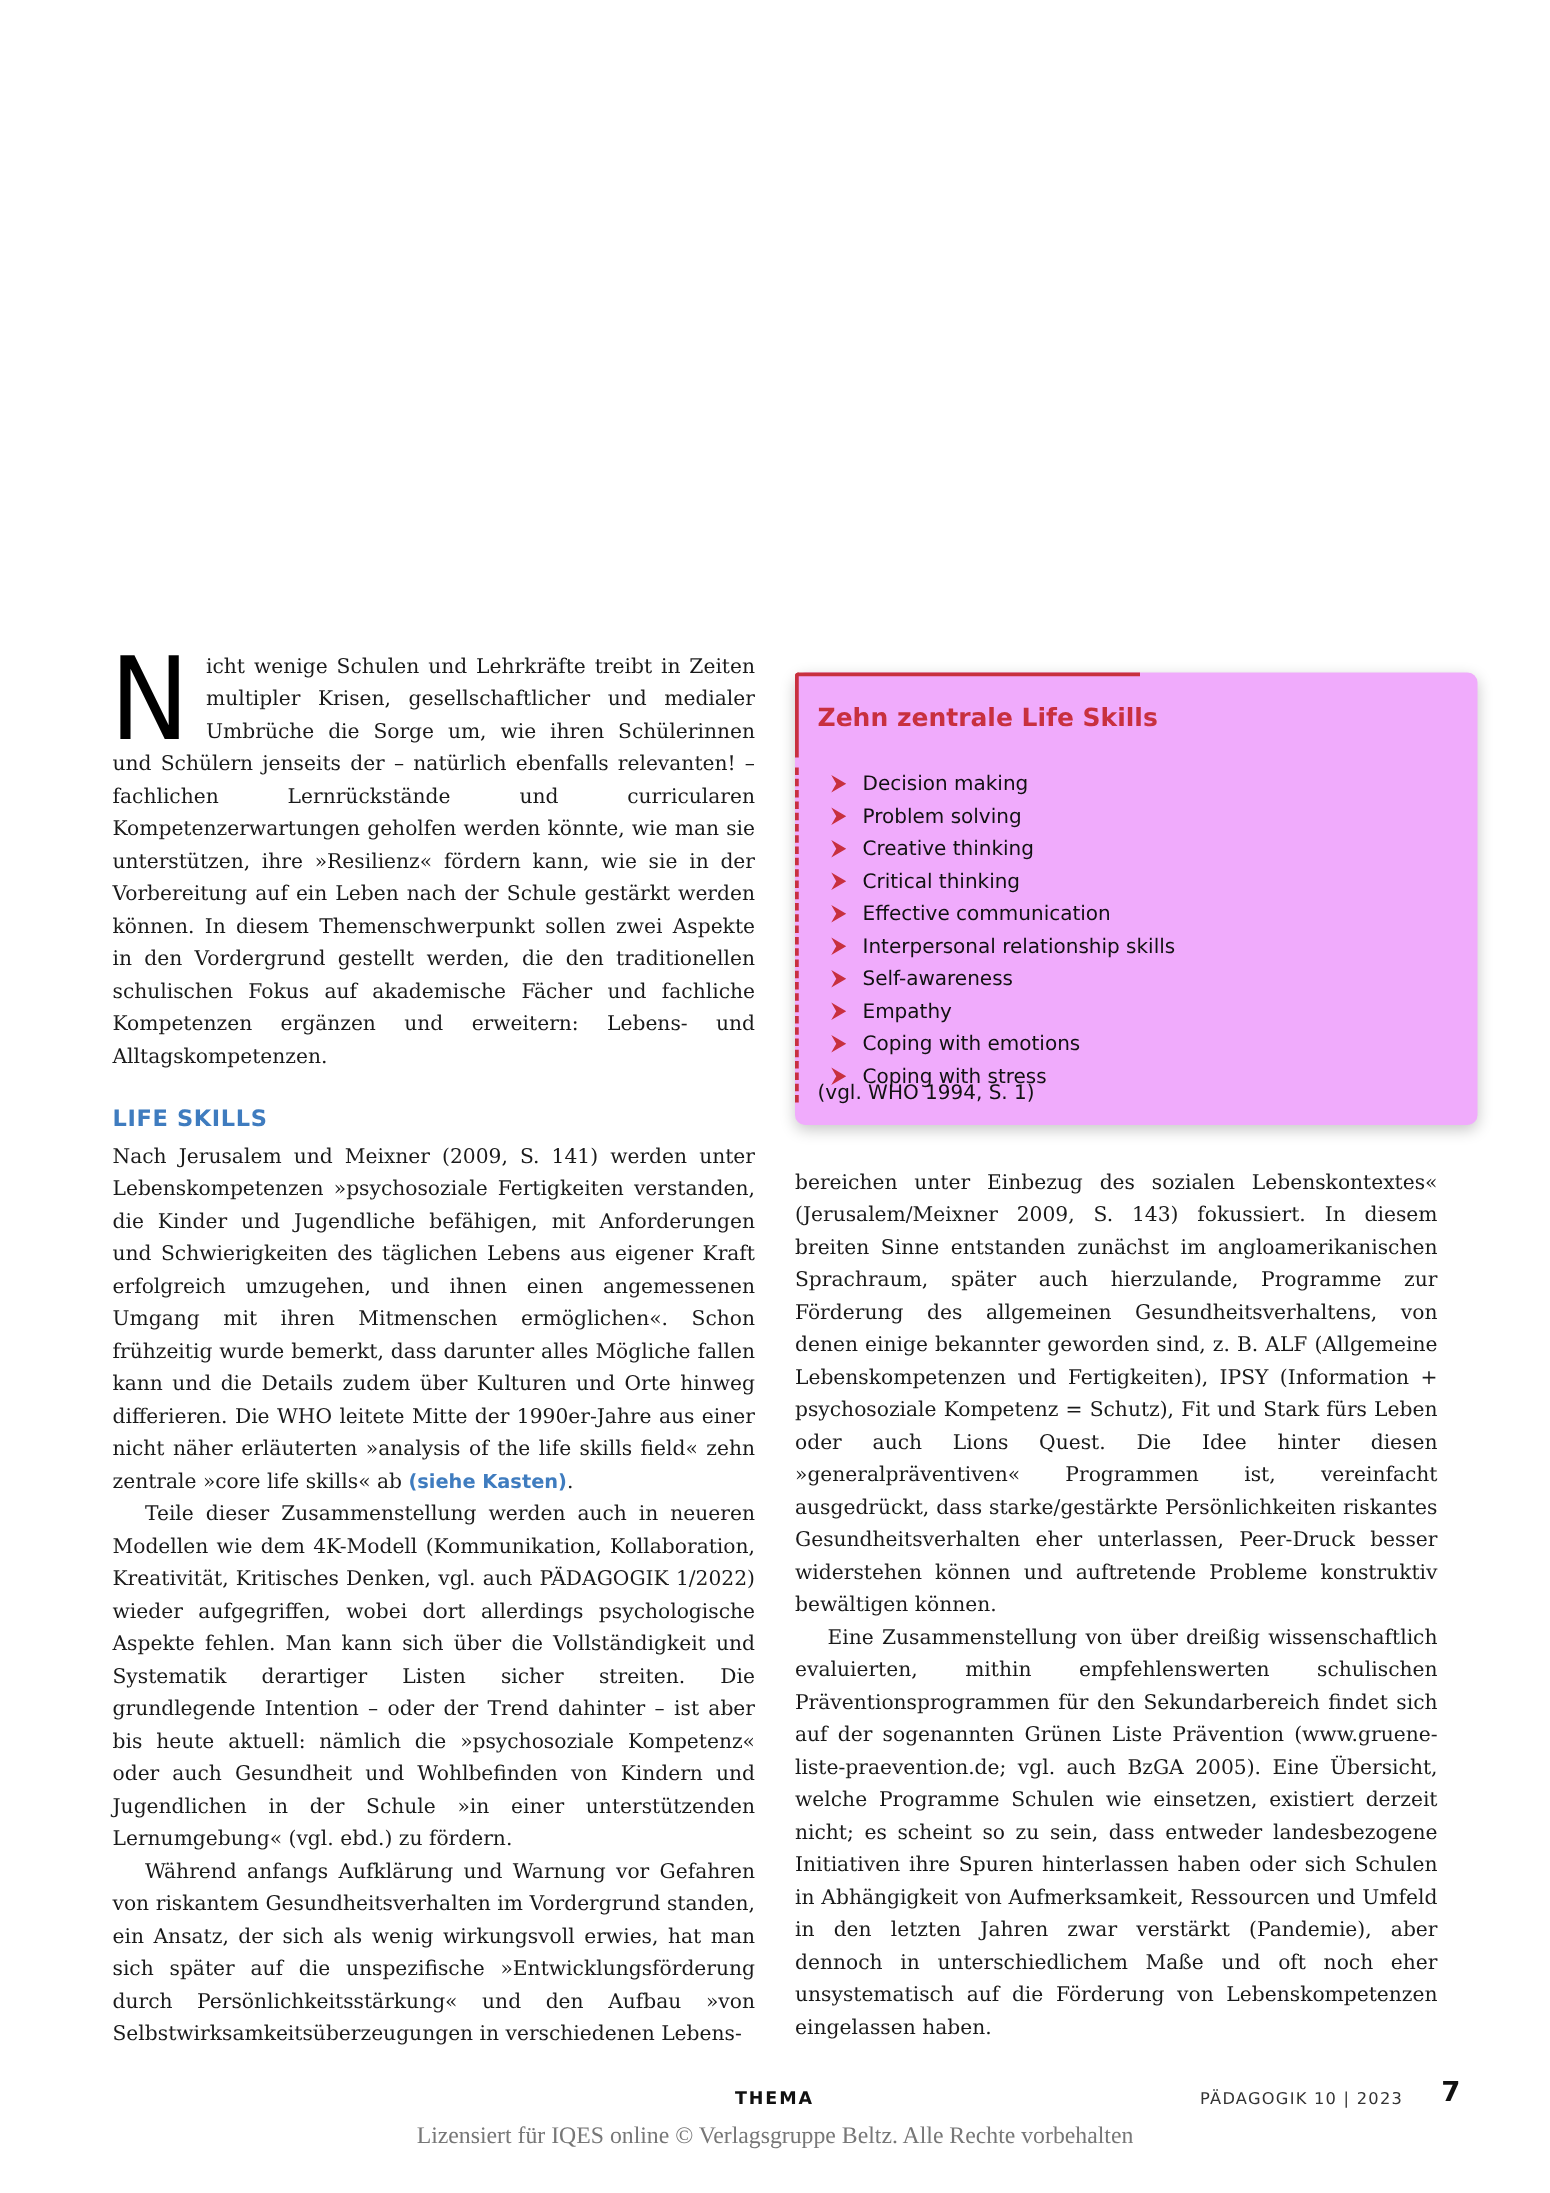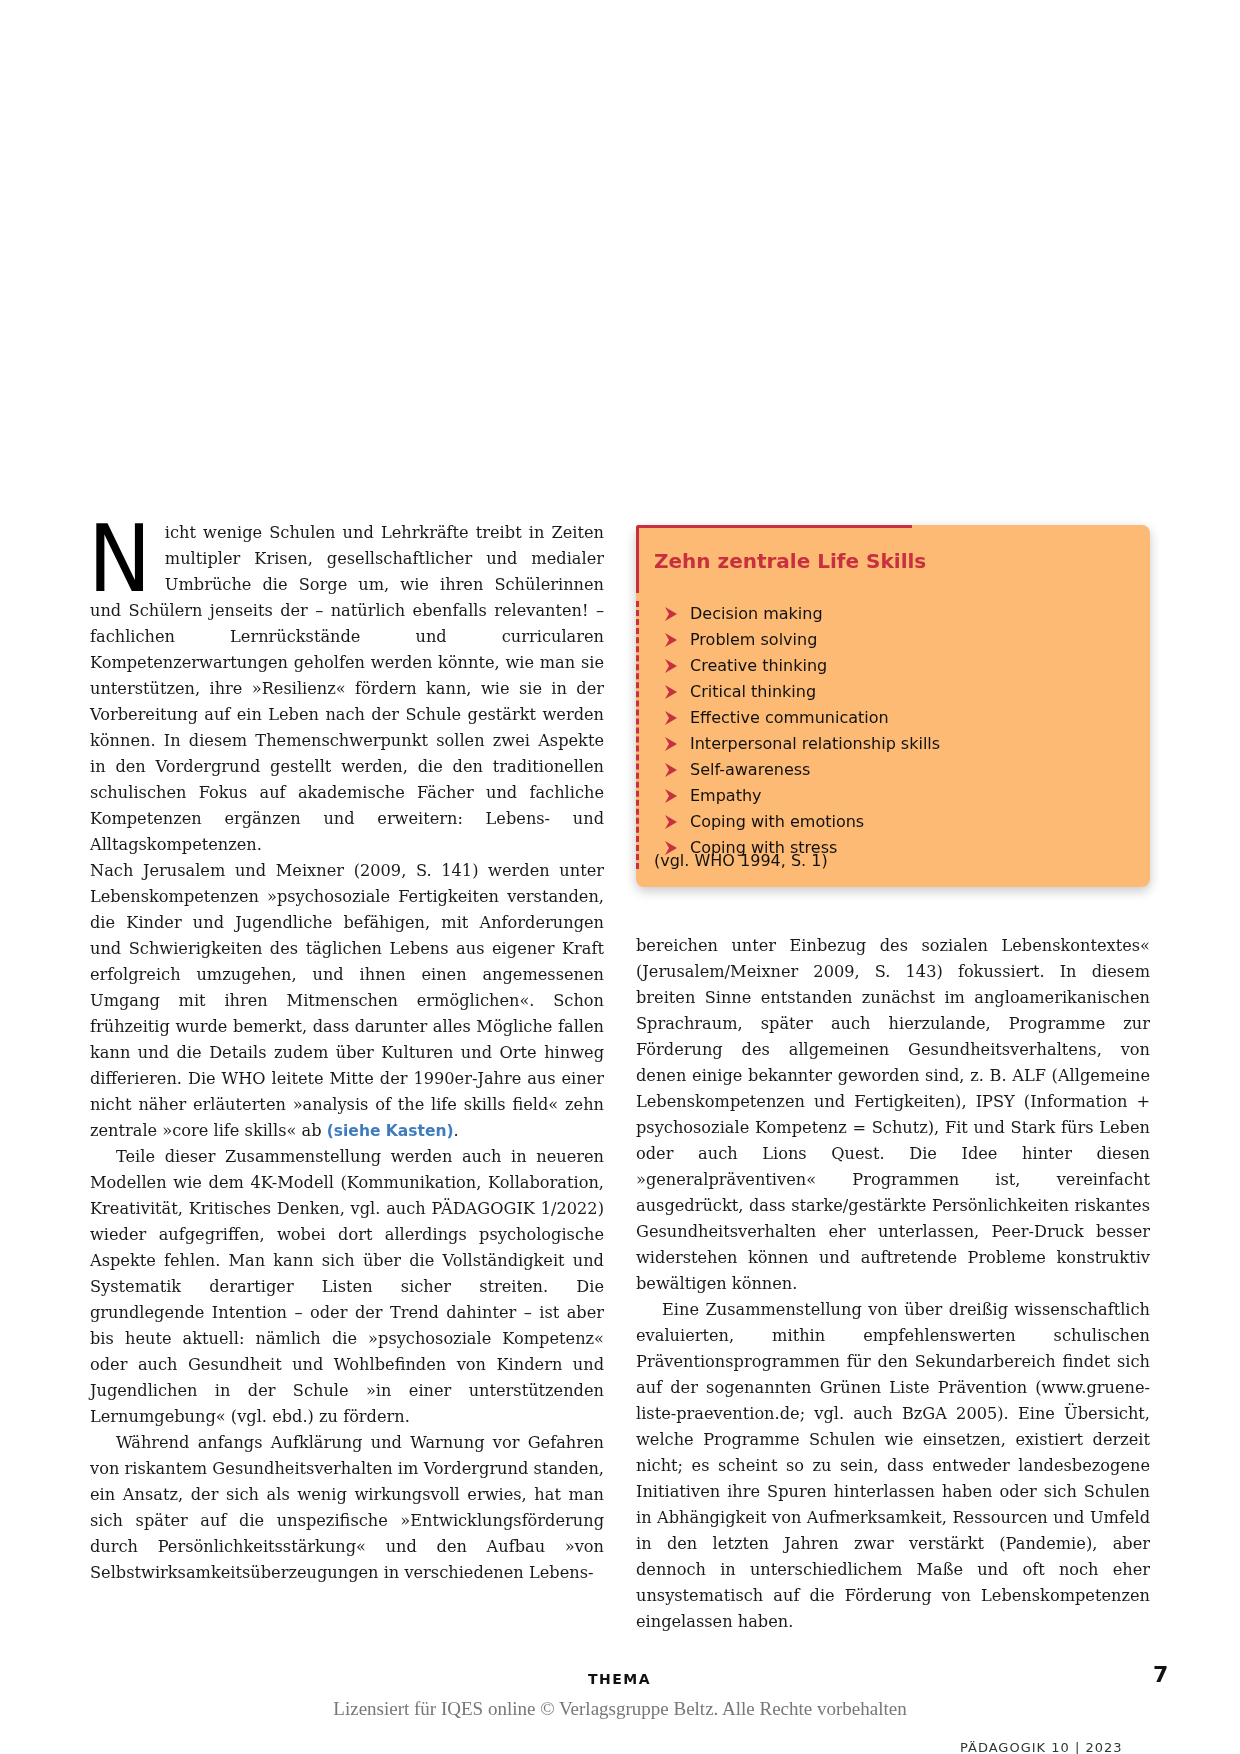--- a/index.html
+++ b/index.html
@@ -23,63 +23,65 @@
       float: left; font-family: "DejaVu Sans", sans-serif; font-weight: 400;
       font-size: 92px; line-height: 72px; margin: 4px 8px 0 -2px; color: #000;
       transform: scaleX(0.92); transform-origin: left;
     }
     .section-head {
       font-family: "DejaVu Sans", sans-serif; font-weight: 700; font-size: 18px;
       color: #3f7cbf; letter-spacing: 0.5px; margin: 26px 0 4px 0; line-height: 24px;
     }
     .link { font-family: "DejaVu Sans", sans-serif; font-weight: 700; color: #3f7cbf; font-size: 15.5px; }
     .box {
-      position: absolute; left: 636px; top: 525px; width: 514px; height: 362px;
-      background: #fdba74; border-radius: 8px;
+      position: absolute; left: 636px; top: 538px; width: 514px; height: 362px;
+      background: #f0abfc; border-radius: 8px;
       box-shadow: 0 4px 12px rgba(0,0,0,0.22);
+      padding-left: 32px;
     }
     .box-topline { position: absolute; left: 0; top: 0; width: 276px; height: 3px; background: #c8303f; border-top-left-radius: 8px; }
     .box-leftline { position: absolute; left: 0; top: 0; width: 3px; height: 68px; background: #c8303f; border-top-left-radius: 8px; }
     .box-dashed { position: absolute; left: 0; top: 76px; width: 0; height: 268px; border-left: 3px dashed #c8303f; }
     .box-title {
       position: absolute; left: 18px; top: 24px;
       font-family: "DejaVu Sans", sans-serif; font-weight: 700; font-size: 20px; color: #c8303f;
     }
     .box-list { position: absolute; left: 18px; top: 66px; list-style: none; margin: 10px; padding: 0; }
     .box-item {
       font-family: "DejaVu Sans", sans-serif; font-size: 16px; line-height: 26px; color: #111;
       display: flex; align-items: center;
     }
     .chev { width: 14px; height: 16px; margin-right: 12px; display: inline-block; }
     .box-src { position: absolute; left: 18px; top: 326px; font-family: "DejaVu Sans", sans-serif; font-size: 16px; color: #111; }
     .footer-section {
       position: absolute; left: 588px; top: 1671px;
       font-family: "DejaVu Sans", sans-serif; font-weight: 700; font-size: 14px; letter-spacing: 1.5px; color: #111;
     }
     .footer-mag {
-      position: absolute; left: 960px; top: 1740px;
+      position: absolute; left: 960px; top: 1672px;
       font-family: "DejaVu Sans", sans-serif; font-size: 13px; letter-spacing: 1px; color: #333;
     }
     .footer-page {
       position: absolute; left: 1153px; top: 1662px;
       font-family: "DejaVu Sans", sans-serif; font-weight: 700; font-size: 22px; color: #111;
     }
     .license {
       position: absolute; left: 0; width: 1240px; top: 1698px; text-align: center;
       font-family: "Liberation Serif", serif; font-size: 19px; color: #777;
     }
   </style>
 </head>
 <body>
 
 <div class="title">
 </div>
 
 <div class="col-left body-text">
   <p class="p"><span class="dropcap">N</span><span>icht wenige Schulen und Lehrkräfte treibt in Zeiten multipler Krisen, gesellschaftlicher und medialer Umbrüche die Sorge um, wie ihren Schülerinnen und Schülern jenseits der – natürlich ebenfalls relevanten! – fachlichen Lernrückstände und curricularen Kompetenzerwartungen geholfen werden könnte, wie man sie unterstützen, ihre »Resilienz« fördern kann, wie sie in der Vorbereitung auf ein Leben nach der Schule gestärkt werden können. In diesem Themenschwerpunkt sollen zwei Aspekte in den Vordergrund gestellt werden, die den traditionellen schulischen Fokus auf akademische Fächer und fachliche Kompetenzen ergänzen und erweitern: Lebens- und Alltagskompetenzen.</span></p>
+  <div class="section-head">LIFE SKILLS</div>
   <p class="p"><span>Nach Jerusalem und Meixner (2009, S. 141) werden unter Lebenskompetenzen »psychosoziale Fertigkeiten verstanden, die Kinder und Jugendliche befähigen, mit Anforderungen und Schwierigkeiten des täglichen Lebens aus eigener Kraft erfolgreich umzugehen, und ihnen einen angemessenen Umgang mit ihren Mitmenschen ermöglichen«. Schon frühzeitig wurde bemerkt, dass darunter alles Mögliche fallen kann und die Details zudem über Kulturen und Orte hinweg differieren. Die WHO leitete Mitte der 1990er-Jahre aus einer nicht näher erläuterten »analysis of the life skills field« zehn zentrale »core life skills« ab </span><span class="link">(siehe Kasten)</span><span>.</span></p>
   <p class="p indent">Teile dieser Zusammenstellung werden auch in neueren Modellen wie dem 4K-Modell (Kommunikation, Kollaboration, Kreativität, Kritisches Denken, vgl. auch PÄDAGOGIK 1/2022) wieder aufgegriffen, wobei dort allerdings psychologische Aspekte fehlen. Man kann sich über die Vollständigkeit und Systematik derartiger Listen sicher streiten. Die grundlegende Intention – oder der Trend dahinter – ist aber bis heute aktuell: nämlich die »psychosoziale Kompetenz« oder auch Gesundheit und Wohlbefinden von Kindern und Jugendlichen in der Schule »in einer unterstützenden Lernumgebung« (vgl. ebd.) zu fördern.</p>
   <p class="p indent">Während anfangs Aufklärung und Warnung vor Gefahren von riskantem Gesundheitsverhalten im Vordergrund standen, ein Ansatz, der sich als wenig wirkungsvoll erwies, hat man sich später auf die unspezifische »Entwicklungsförderung durch Persönlichkeitsstärkung« und den Aufbau »von Selbstwirksamkeitsüberzeugungen in verschiedenen Lebens-</p>
 </div>
 
 <div class="box">
   <div class="box-topline"></div>
   <div class="box-leftline"></div>
   <div class="box-dashed"></div>
   <div class="box-title">Zehn zentrale Life Skills</div>

